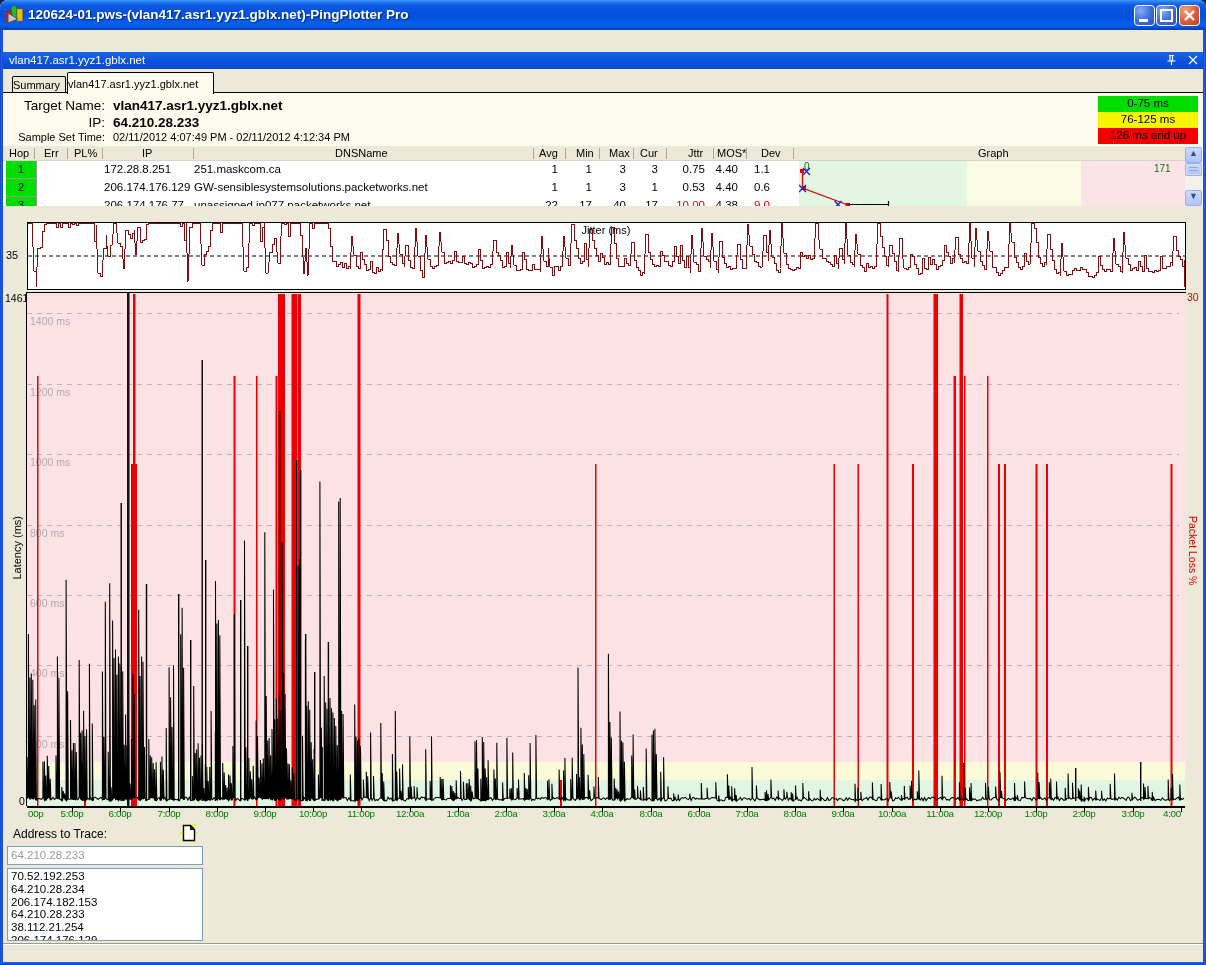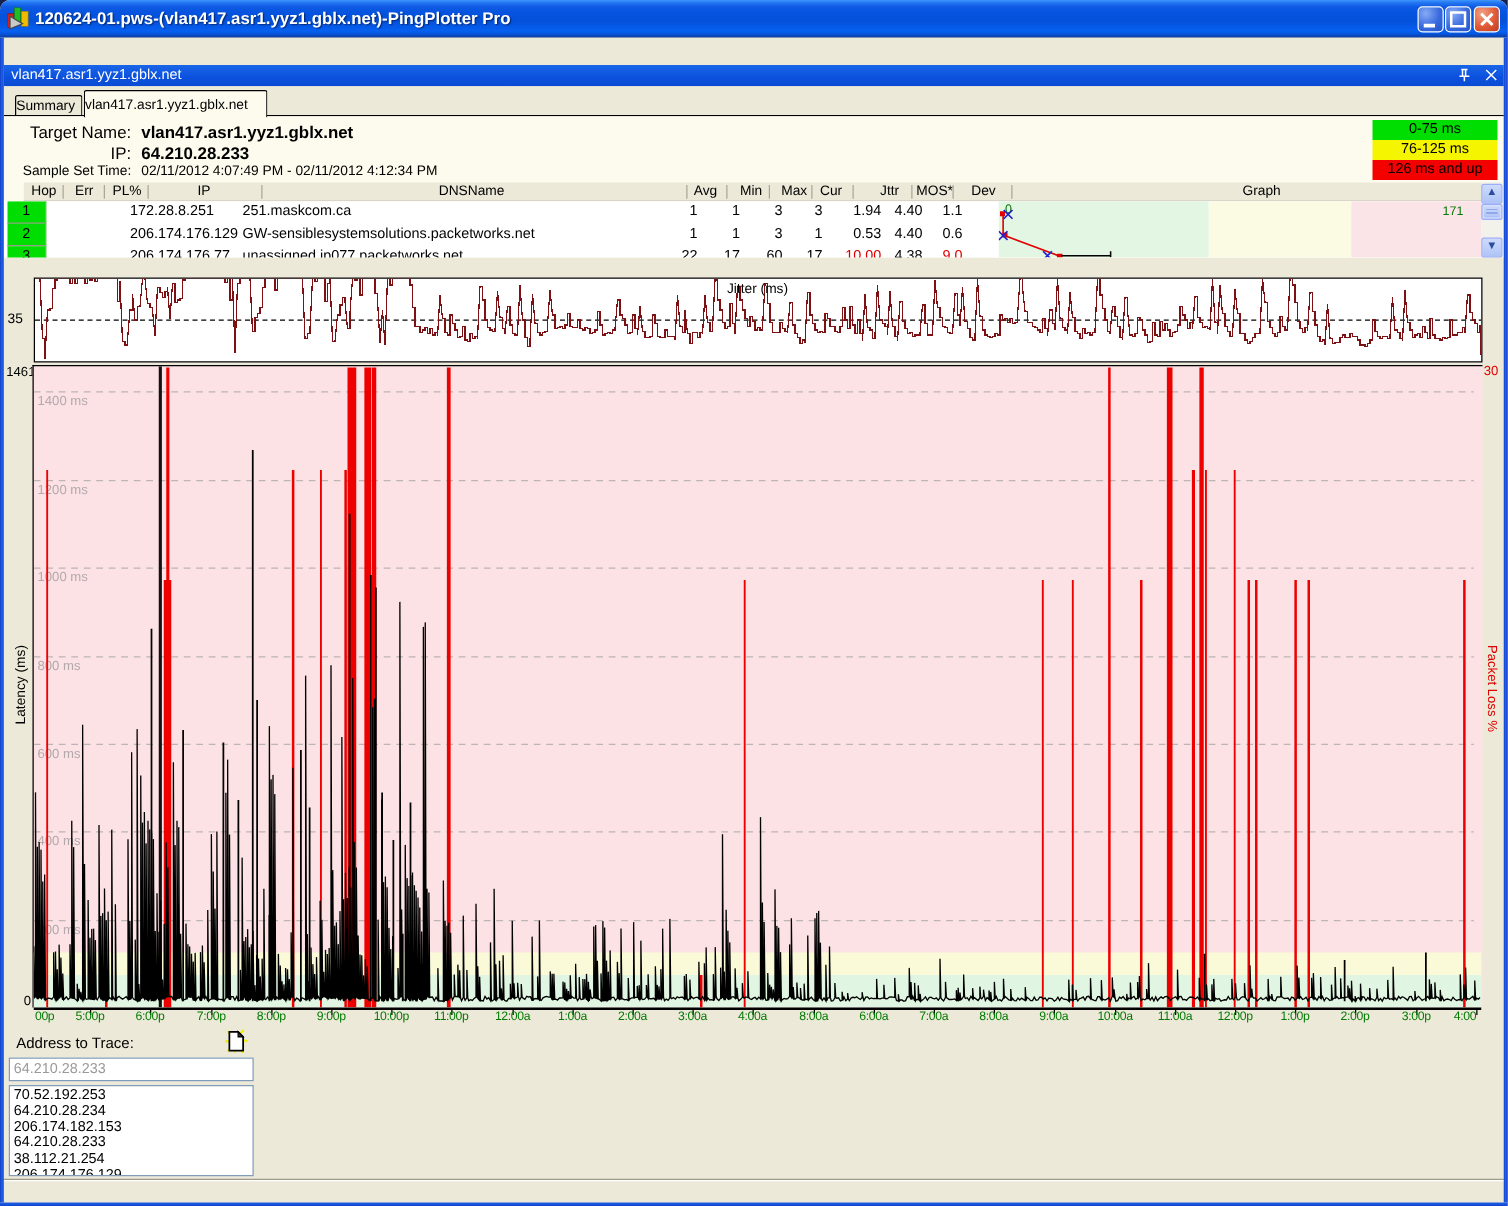--- a/index.html
+++ b/index.html
@@ -26,21 +26,21 @@
 .tab{position:absolute;border:1px solid #000;border-bottom:none;border-radius:2px 2px 0 0;font-size:11.5px;}
 #tab1{left:9px;top:7px;width:54px;height:16px;background:#ece9d8;padding-top:2px;font-size:11px;}
 #tab2{left:64px;top:3px;width:147px;height:22px;background:#fcfbee;padding-top:5px;z-index:3;font-size:11px;}
 
 #page{left:3px;top:93px;width:1200px;height:113px;background:#fcfbee;}
 .lbl{position:absolute;text-align:right;color:#000;}
 .val{position:absolute;color:#000;}
 
 .leg{position:absolute;left:1098px;width:100px;height:16px;text-align:center;font-size:11.5px;padding-top:1px;}
 
-#thead{left:3px;top:146px;width:1182px;height:15px;background:#ece9d8;border-bottom:1px solid #d8d4c8;margin-left:16px;}
+#thead{left:3px;top:146px;width:1182px;height:15px;background:#ece9d8;border-bottom:1px solid #d8d4c8;}
 #thead span{position:absolute;top:1px;font-size:11px;color:#000;}
 #thead i{position:absolute;top:2px;width:1px;height:11px;background:#aca899;}
 #tbody{left:3px;top:161px;width:1182px;height:45px;background:#fff;overflow:hidden;}
 .hopcell{position:absolute;left:3px;width:31px;height:18px;background:#00dd00;border-right:1px solid #9a9a8a;border-bottom:1px solid #9a9a8a;text-align:center;font-size:11.5px;padding-top:2px;}
 .cell{position:absolute;font-size:11.5px;white-space:nowrap;}
 .num{text-align:right;}
 
 #sbar{left:1185px;top:146px;width:17px;height:60px;background:#f2f1ea;}
 .sbtn{position:absolute;left:0px;width:17px;height:16px;background:linear-gradient(180deg,#cfdafc,#aec4f7);border:1px solid #9aaefc;border-radius:2px;color:#2a4f9e;font-size:9px;text-align:center;}
 
@@ -150,39 +150,39 @@
    <div class="abs" style="left:796px;top:0;width:168px;height:45px;background:#e3f5e3"></div>
 <div class="abs" style="left:964px;top:0;width:114px;height:45px;background:#fbfbe3"></div>
 <div class="abs" style="left:1078px;top:0;width:104px;height:45px;background:#fbe4e7"></div>
 <div class="hopcell" style="top:0px">1</div>
 <div class="cell" style="left:101px;top:2px">172.28.8.251</div>
 <div class="cell" style="left:191px;top:2px">251.maskcom.ca</div>
 <div class="cell num" style="left:495px;top:2px;width:60px;">1</div>
 <div class="cell num" style="left:529px;top:2px;width:60px;">1</div>
 <div class="cell num" style="left:563px;top:2px;width:60px;">3</div>
 <div class="cell num" style="left:595px;top:2px;width:60px;">3</div>
-<div class="cell num" style="left:642px;top:2px;width:60px;">1.94</div>
+<div class="cell num" style="left:642px;top:2px;width:60px;">0.75</div>
 <div class="cell num" style="left:675px;top:2px;width:60px;">4.40</div>
 <div class="cell num" style="left:707px;top:2px;width:60px;">1.1</div>
 <div class="hopcell" style="top:18px">2</div>
 <div class="cell" style="left:101px;top:20px">206.174.176.129</div>
 <div class="cell" style="left:191px;top:20px">GW-sensiblesystemsolutions.packetworks.net</div>
 <div class="cell num" style="left:495px;top:20px;width:60px;">1</div>
 <div class="cell num" style="left:529px;top:20px;width:60px;">1</div>
 <div class="cell num" style="left:563px;top:20px;width:60px;">3</div>
 <div class="cell num" style="left:595px;top:20px;width:60px;">1</div>
 <div class="cell num" style="left:642px;top:20px;width:60px;">0.53</div>
 <div class="cell num" style="left:675px;top:20px;width:60px;">4.40</div>
 <div class="cell num" style="left:707px;top:20px;width:60px;">0.6</div>
 <div class="hopcell" style="top:36px">3</div>
 <div class="cell" style="left:101px;top:38px">206.174.176.77</div>
 <div class="cell" style="left:191px;top:38px">unassigned.ip077.packetworks.net</div>
 <div class="cell num" style="left:495px;top:38px;width:60px;">22</div>
 <div class="cell num" style="left:529px;top:38px;width:60px;">17</div>
-<div class="cell num" style="left:563px;top:38px;width:60px;">60</div>
+<div class="cell num" style="left:563px;top:38px;width:60px;">40</div>
 <div class="cell num" style="left:595px;top:38px;width:60px;">17</div>
 <div class="cell num" style="left:642px;top:38px;width:60px;color:#dd0000;">10.00</div>
 <div class="cell num" style="left:675px;top:38px;width:60px;">4.38</div>
 <div class="cell num" style="left:707px;top:38px;width:60px;color:#dd0000;">9.0</div>
 <svg class="abs" style="left:796px;top:0" width="386" height="45" viewBox="0 0 386 45">
         <text x="5" y="9" font-size="10" fill="#067806" font-family="Liberation Sans">0</text>
         <path d="M3.5 10 L3.5 27 L49 44" stroke="#e00000" stroke-width="1.3" fill="none"></path>
         <rect x="1" y="8" width="4" height="4" fill="#e00000"></rect>
         <rect x="3" y="25" width="4" height="4" fill="#e00000"></rect>
         <rect x="46.5" y="42" width="4.5" height="4.5" fill="#e00000"></rect>

